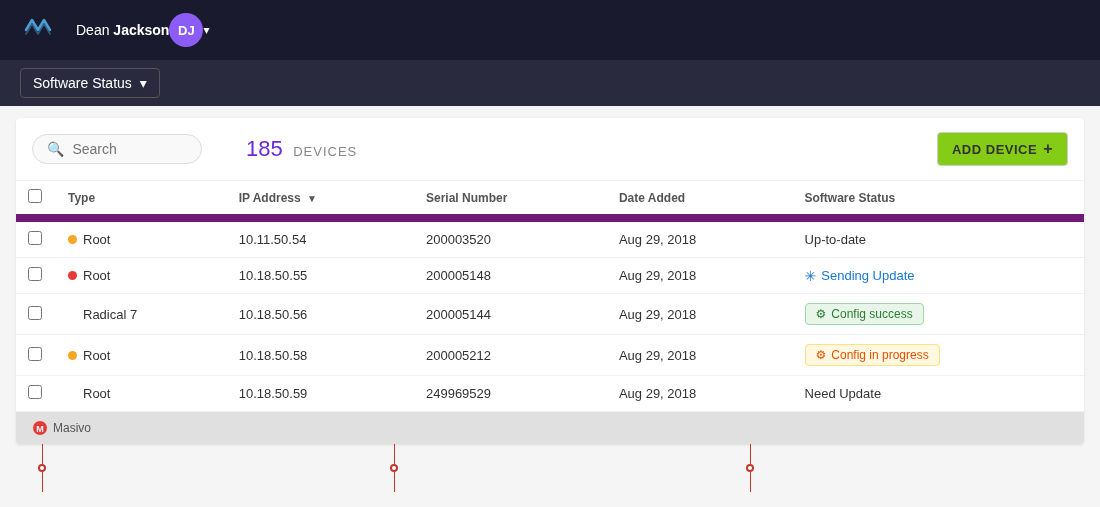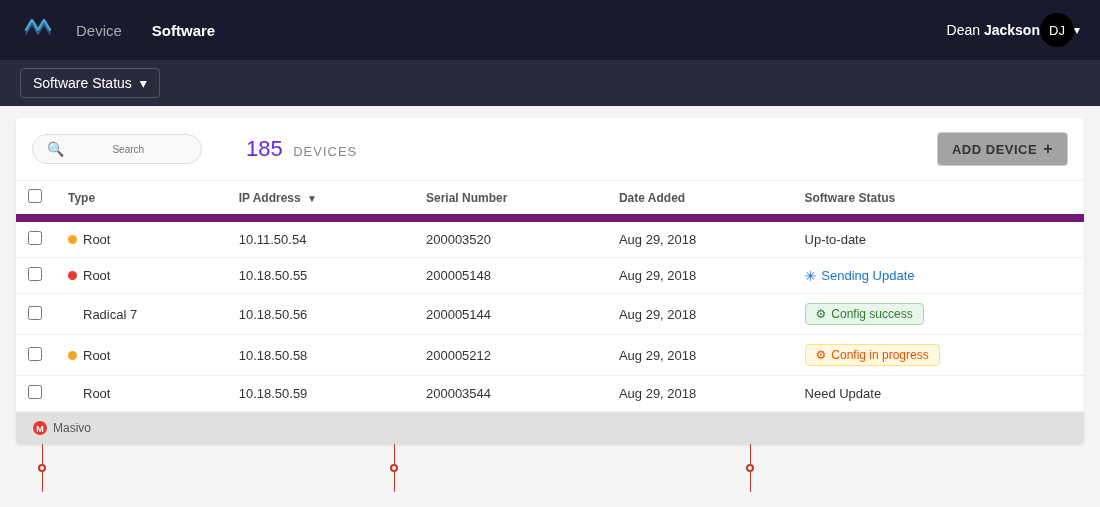--- a/index.html
+++ b/index.html
@@ -66,24 +66,24 @@
     }
 
     .nav-user-name strong {
       font-weight: bold;
     }
 
     .nav-avatar {
       width: 34px;
       height: 34px;
       border-radius: 50%;
-      background: #000000;
+      background: #8b5cf6;
       color: #fff;
       font-size: 13px;
-      font-weight: normal;
+      font-weight: bold;
       display: flex;
       align-items: center;
       justify-content: center;
     }
 
     .nav-dropdown-arrow {
       color: #fff;
       font-size: 12px;
       cursor: pointer;
     }
@@ -145,24 +145,23 @@
       border-radius: 20px;
       padding: 6px 14px;
       width: 170px;
       background: #f9f9f9;
     }
 
     .search-input {
       border: none;
       background: transparent;
       outline: none;
-      font-size: 10px;
+      font-size: 14px;
       color: #555;
       width: 100%;
-      margin-left: 40px;
     }
 
     .device-count {
       font-size: 22px;
       font-weight: normal;
       color: #6d28d9;
       margin-left: 24px;
     }
 
     .device-count-label {
@@ -176,21 +175,21 @@
     .add-device-btn {
       display: flex;
       align-items: center;
       gap: 6px;
       border: 1px solid #ccc;
       border-radius: 4px;
       padding: 7px 14px;
       font-size: 13px;
       font-weight: bold;
       color: #333;
-      background: #a3a3a3;
+      background: #84cc16;
       cursor: pointer;
       letter-spacing: 0.5px;
     }
 
     
     .table-wrapper {
       overflow: hidden;
     }
 
     table {
@@ -325,24 +324,20 @@
   <div class="top-nav">
 
     <div class="nav-logo">
       <svg width="36" height="36" viewBox="0 0 36 36">
         <rect width="36" height="36" rx="4" fill="#1a1a2e"></rect>
         <path d="M6 18 L12 8 L18 18 L24 8 L30 18" stroke="#4a9fd4" stroke-width="2.5" fill="none" stroke-linecap="round" stroke-linejoin="round"></path>
         <path d="M6 22 L12 12 L18 22 L24 12 L30 22" stroke="#4a9fd4" stroke-width="1.5" fill="none" stroke-linecap="round" stroke-linejoin="round" opacity="0.5"></path>
       </svg>
     </div>
 
-    <div class="nav-links">
-      <a class="nav-link">Device</a>
-      <a class="nav-link active">Software</a>
-    </div>
 
     <div class="nav-user">
       <span class="nav-user-name">
         <span>Dean</span>&nbsp;<strong>Jackson</strong>
       </span>
       <div class="nav-avatar">DJ</div>
       <span class="nav-dropdown-arrow">▾</span>
     </div>
   </div>
 
@@ -445,21 +440,21 @@
               </tr>
               <tr>
                 <td class="checkbox-cell"><input type="checkbox" class="row-checkbox" style=""></td>
                 <td>
                   <div class="type-cell">
                     <span style="margin-right: 15px;"></span>
                     <span>Root</span>
                   </div>
                 </td>
                 <td>10.18.50.59</td>
-                <td>200003544</td>
+                <td>249969529</td>
                 <td>Aug 29, 2018</td>
                 <td>Need Update</td>
               </tr>
             </tbody>
         </table>
       </div>
 
       <div class="gray-bar">
         <div class="masimo-logo">
           <svg width="16" height="16" viewBox="0 0 16 16">

